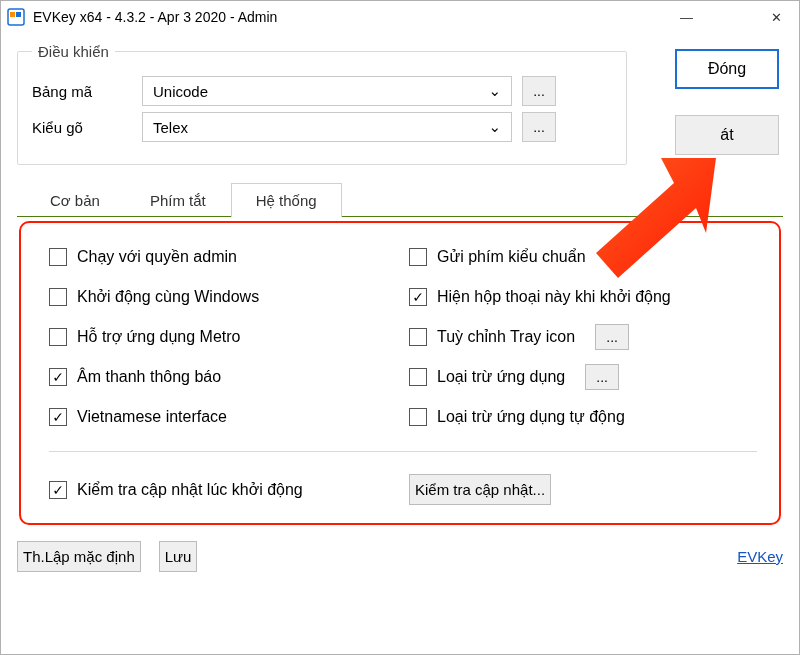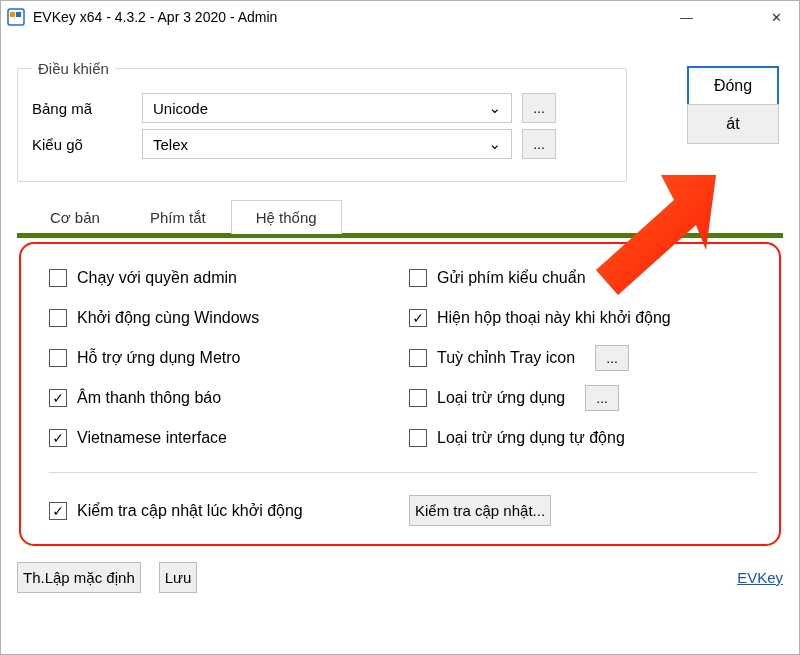--- a/index.html
+++ b/index.html
@@ -13,21 +13,20 @@
     overflow: hidden;
     position: relative;
   }
   .win {
     border: 1px solid #b0b0b0;
     width: 800px;
     height: 655px;
     background: #fff;
     display: flex;
     flex-direction: column;
-    gap: 17px;
   }
   .titlebar {
     height: 32px;
     display: flex;
     align-items: center;
     padding: 0 0 0 6px;
     font-size: 14px;
     color: #000;
   }
   .titlebar .icon {
@@ -88,57 +87,57 @@
     background: #efefef;
     margin-left: 10px;
     display: inline-flex;
     align-items: center;
     justify-content: center;
     font-size: 14px;
   }
   .side-btn {
     position: absolute;
     right: 20px;
-    width: 92px;
+    width: 104px;
     height: 40px;
     display: inline-flex;
     align-items: center;
     justify-content: center;
     font-size: 16px;
     background: #efefef;
   }
   .side-btn.primary {
     border: 2px solid #1a6fd6;
     background: #fff;
   }
   .side-btn.secondary {
     border: 1px solid #c9c9c9;
   }
   .tabs {
     margin-top: 18px;
     display: flex;
-    border-bottom: 5px solid #4d7c0f;
+    border-bottom: 1px solid #4d7c0f;
     padding-left: 8px;
     gap: 0;
   }
   .tab {
     padding: 8px 24px 8px 24px;
     font-size: 15px;
     border: 1px solid transparent;
     border-bottom: none;
     margin-bottom: -1px;
     color: #333;
   }
   .tab.active {
     border-color: #d0d0d0;
     background: #fff;
   }
   .tab-body {
     border: 2px solid #ff1a00;
-    border-radius: 15px;
+    border-radius: 10px;
     margin: 4px 2px 0 2px;
     padding: 22px 22px 18px 28px;
   }
   .cols {
     display: grid;
     grid-template-columns: 1fr 1fr;
     column-gap: 12px;
     row-gap: 16px;
   }
   .chk {
@@ -236,21 +235,21 @@
     <span>EVKey x64 - 4.3.2 - Apr  3 2020 - Admin</span>
     <span class="spacer"></span>
     <span class="winbtn">—</span>
     <span class="winbtn" style="opacity:0"></span>
     <span class="winbtn">✕</span>
   </div>
 
   <div class="client">
 
     <div class="side-btn primary" style="top:16px">Đóng</div>
-    <div class="side-btn secondary" style="top:54px">át</div>
+    <div class="side-btn secondary" style="top:82px">át</div>
 
     <fieldset class="control" style="width:610px">
       <legend>Điều khiển</legend>
 
       <div class="row">
         <label class="field-label">Bảng mã</label>
         <div class="combo">
           <span>Unicode</span>
           <span>⌄</span>
         </div>

